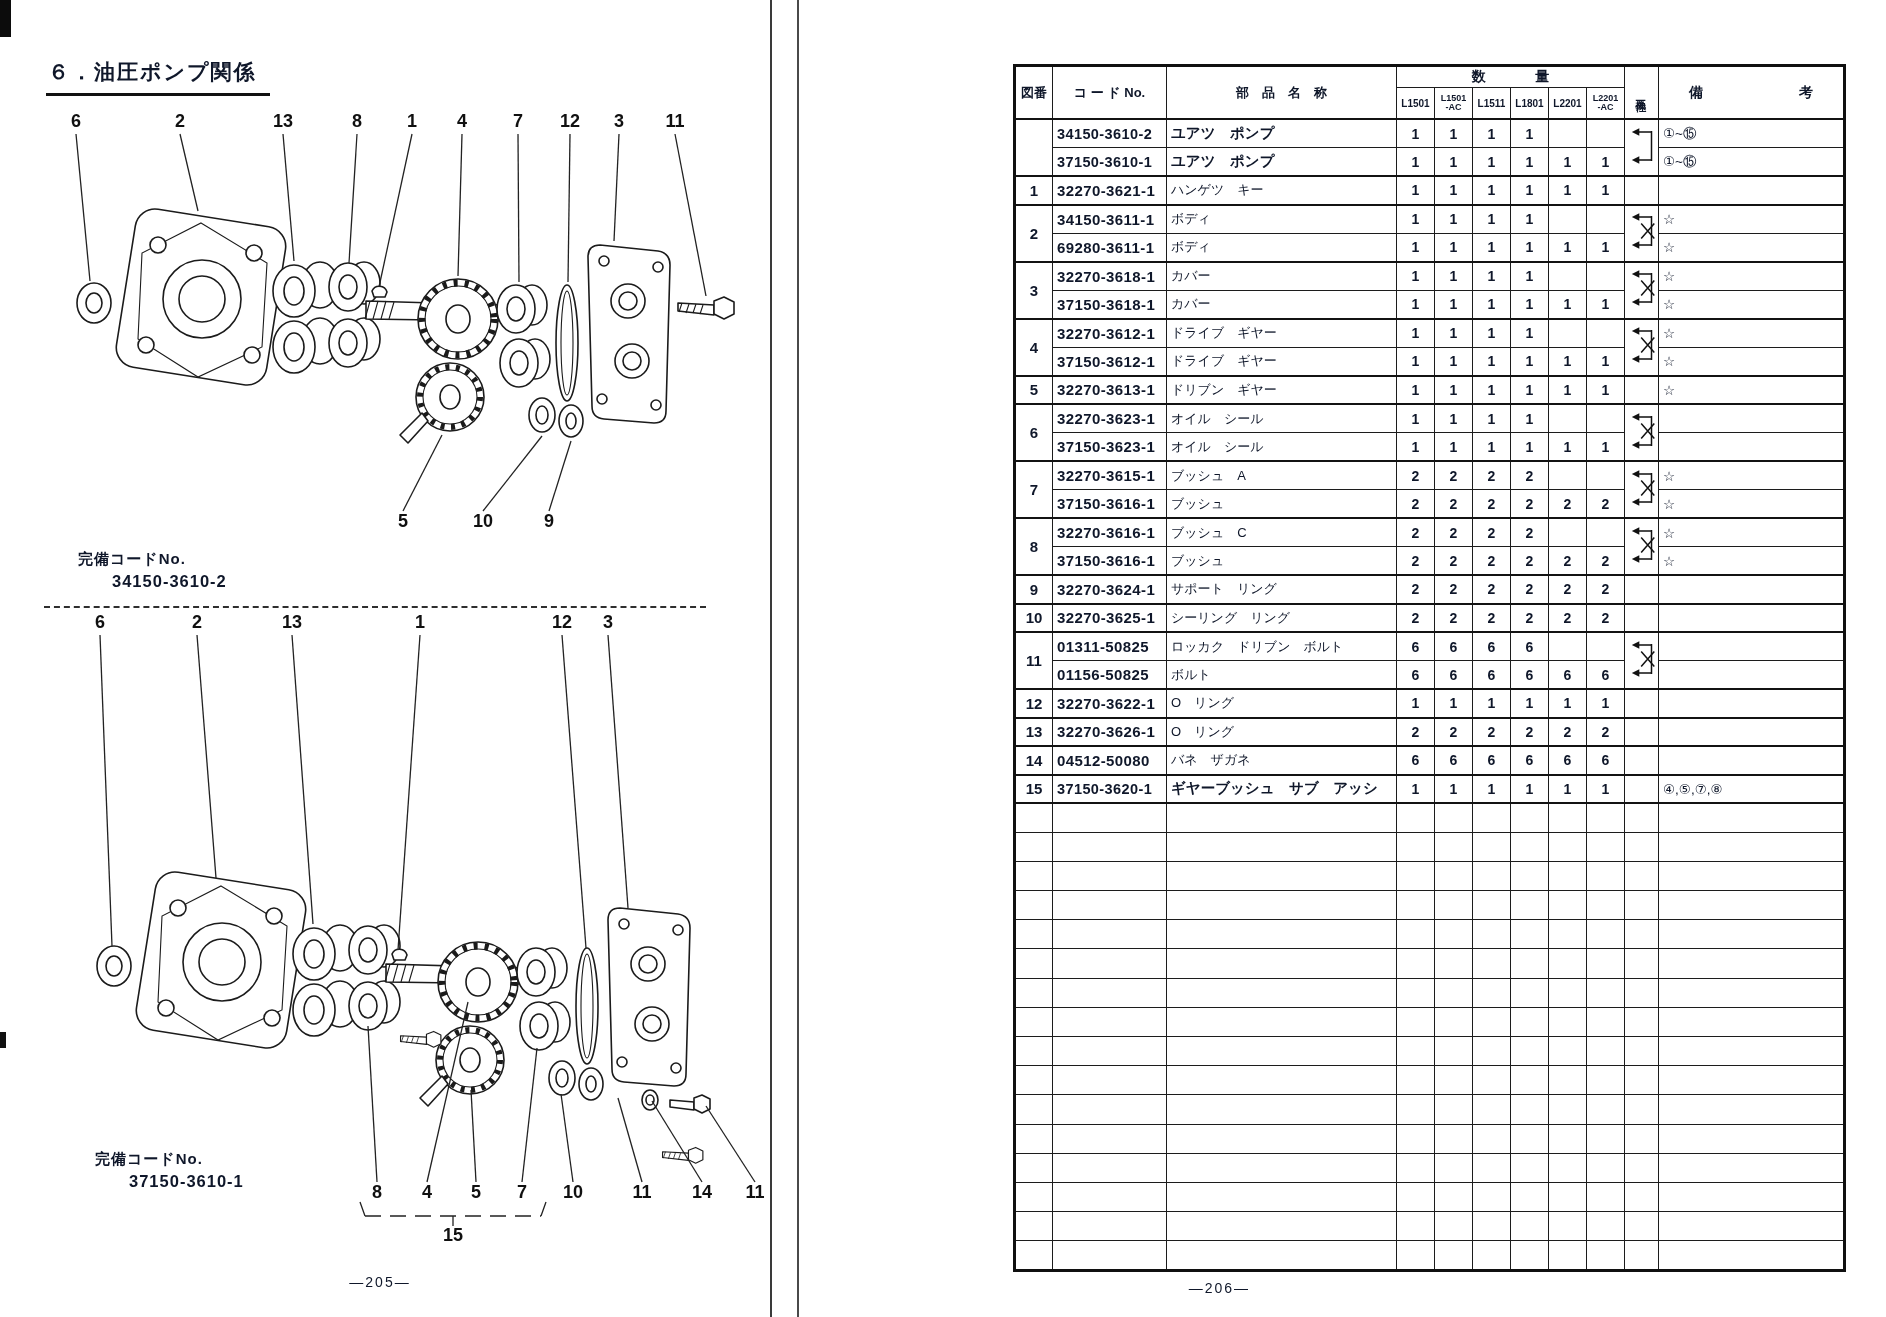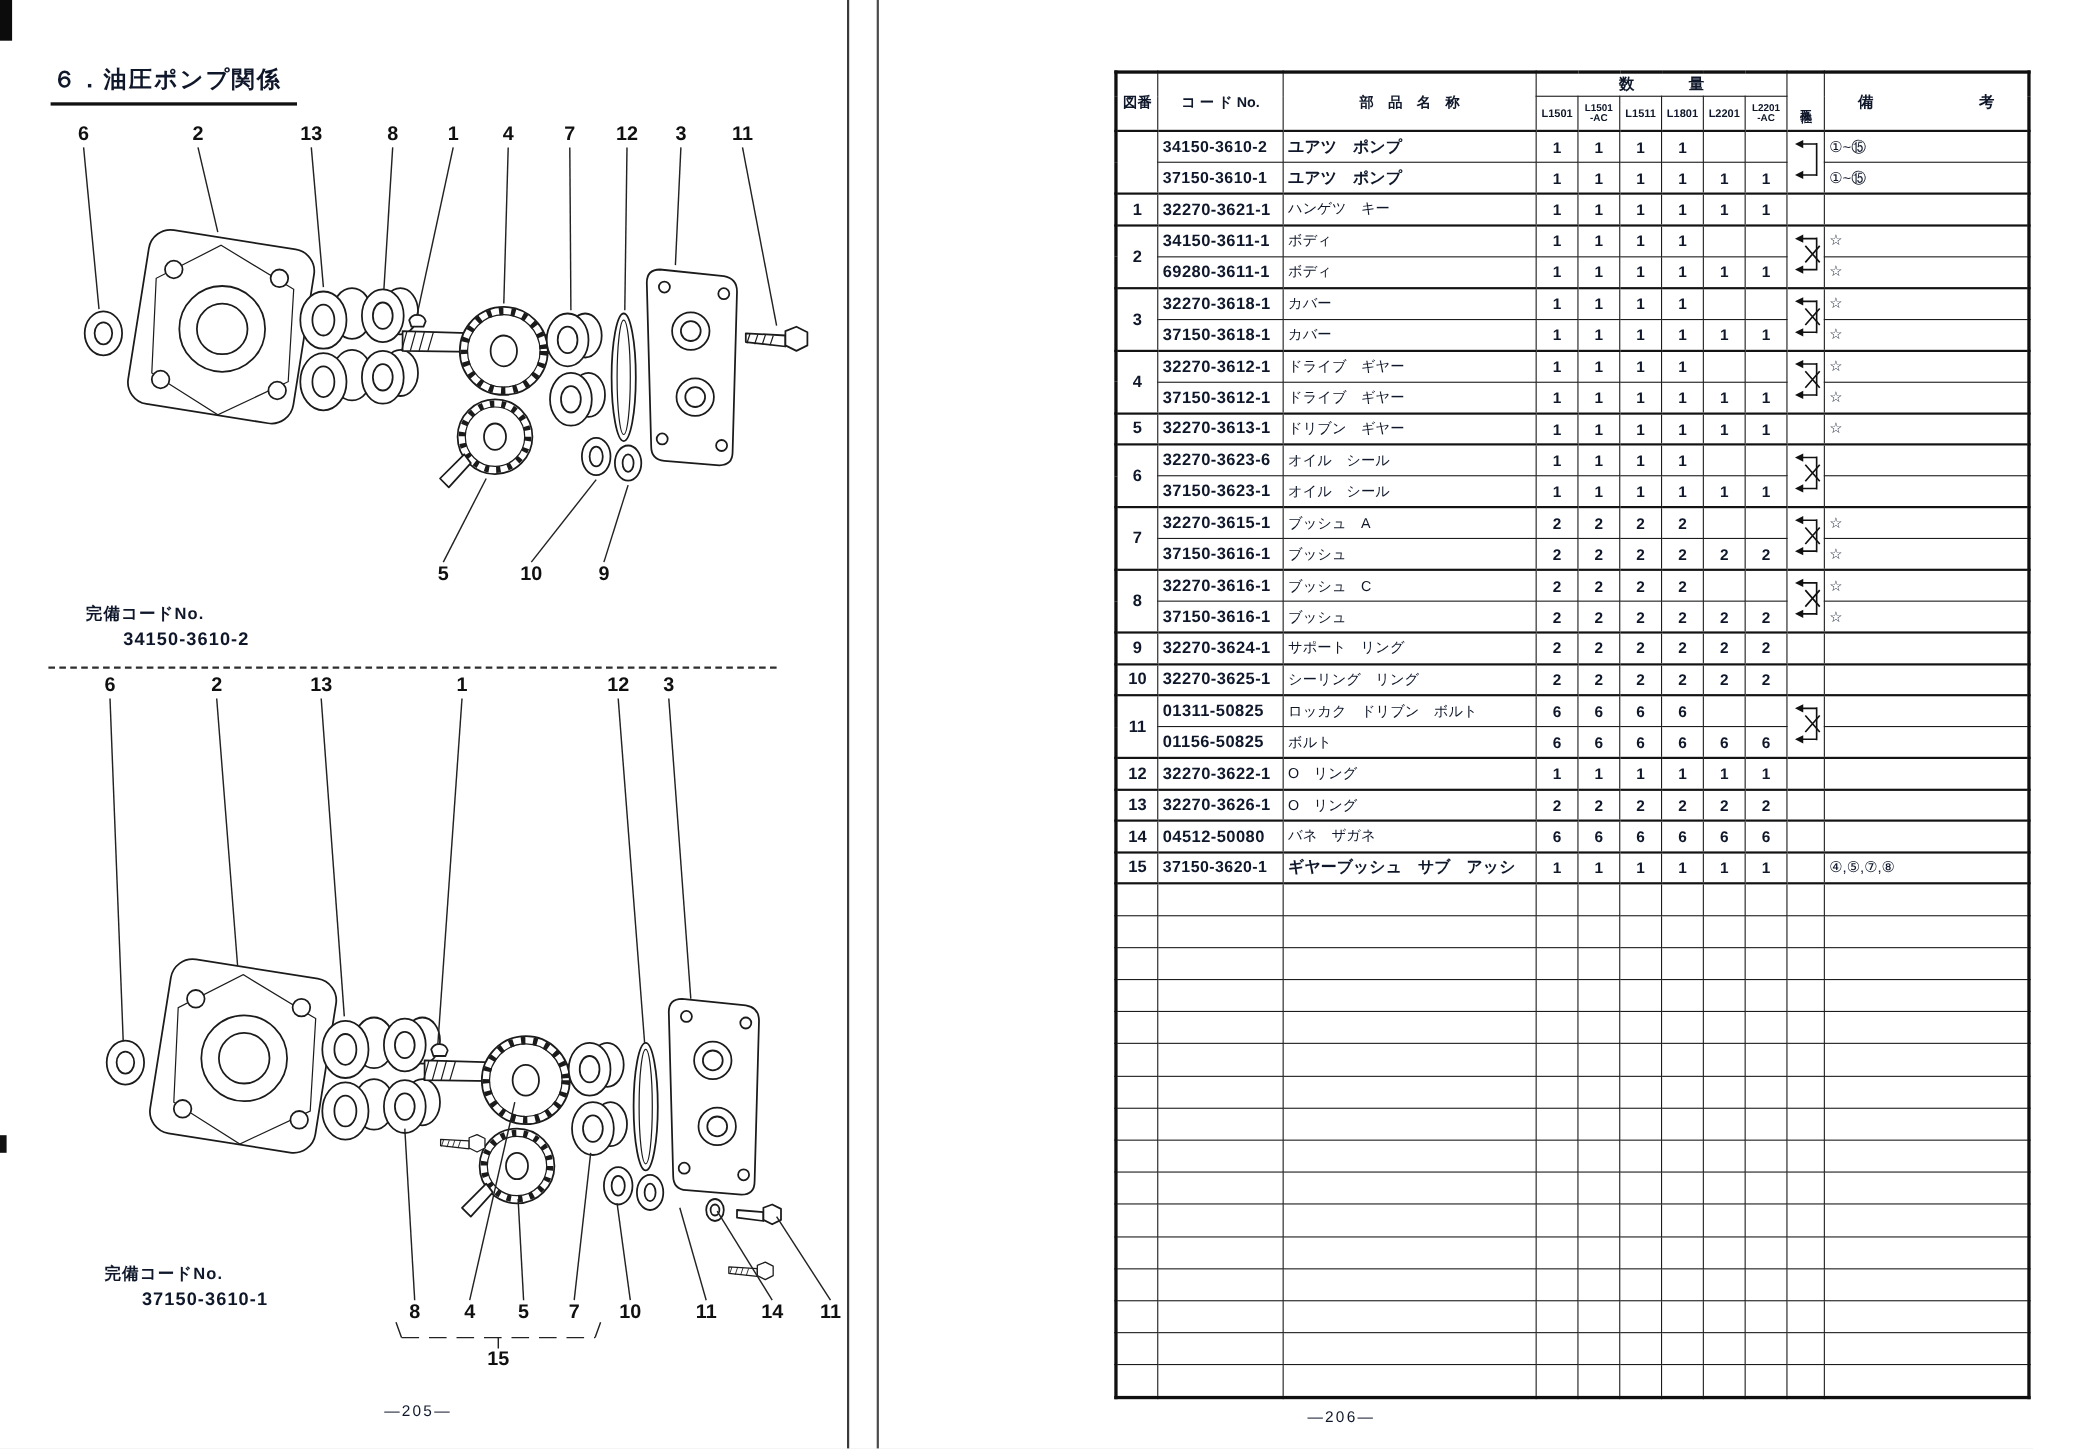--- a/index.html
+++ b/index.html
@@ -429,21 +429,21 @@
             <td class="qty">1</td>
             <td class="qty">1</td>
             <td class="qty">1</td>
             <td class="qty">1</td>
             <td class="qty">1</td>
             <td class="compat" rowspan="1"></td>
             <td class="rem">☆</td>
           </tr>
           <tr class="dr gt">
             <td class="fig" rowspan="2">6</td>
-            <td class="code">32270-3623-6</td>
+            <td class="code">32270-3623-1</td>
             <td class="name">オイル　シール</td>
             <td class="qty">1</td>
             <td class="qty">1</td>
             <td class="qty">1</td>
             <td class="qty">1</td>
             <td class="qty"></td>
             <td class="qty"></td>
             <td class="compat" rowspan="2"><svg width="30" height="50" viewBox="0 0 32 50">
                 <g fill="none" stroke="#111" stroke-width="1.6">
                   <path d="M24,9 V41 M24,10 H9 M24,40 H9"></path>

